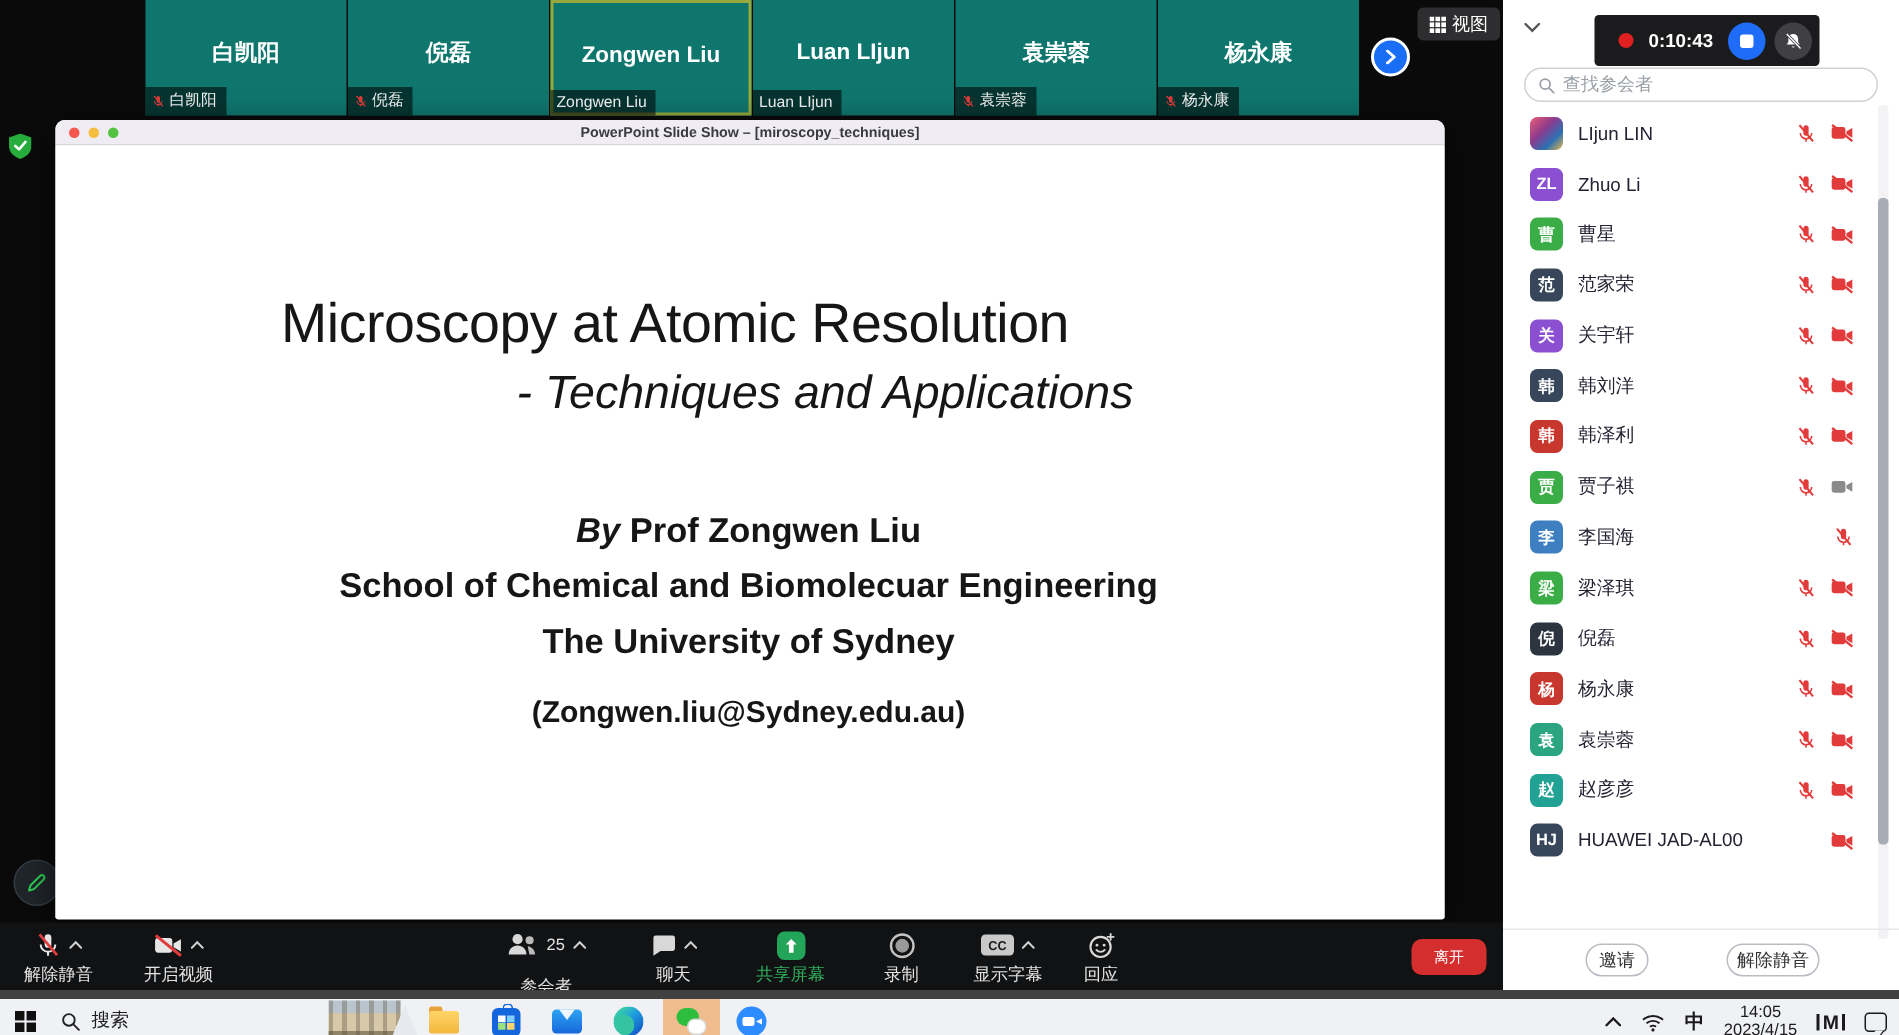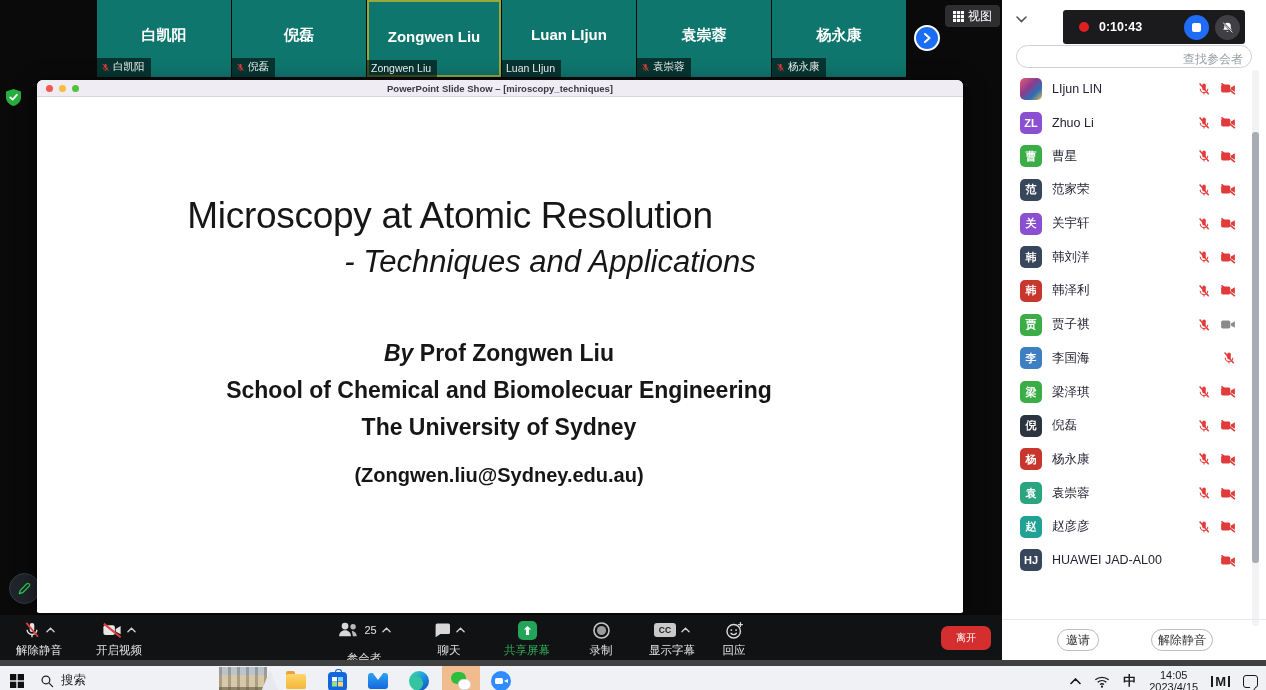--- a/index.html
+++ b/index.html
@@ -66,31 +66,31 @@
   .tb-unmute{left:6px;width:66px;} .tb-video{left:84px;width:70px;} .tb-participants{left:322px;width:84px;gap:14px;}
   .tb-chat{left:416px;width:66px;} .tb-share{left:487px;width:80px;} .tb-record{left:570px;width:62px;}
   .tb-cc{left:634px;width:76px;} .tb-react{left:704px;width:60px;}
   #leave-button { position:absolute; left:941px; top:11px; width:50px; height:24px; background:#d42e2e;
     border-radius:7px; color:#fff; font-size:10px; font-weight:normal;
     display:flex; align-items:center; justify-content:center; }
 
   
   #sidebar { position:absolute; left:1002px; top:0; width:264px; height:660px; background:#fff; }
   #collapse-chevron { position:absolute; left:14px; top:9px; }
-  #recording-bar { position:absolute; left:61px; top:10px; width:182px; height:34px; background:#1b1b1d;
+  #recording-bar { position:absolute; left:61px; top:10px; width:150px; height:34px; background:#1b1b1d;
     border-radius:3px; display:flex; align-items:center; }
   #rec-dot { width:10px; height:10px; border-radius:50%; background:#e02020; margin-left:16px; }
   #rec-time { color:#fff; font-weight:bold; font-size:12.5px; margin-left:10px; }
   #rec-stop { width:25px; height:25px; border-radius:50%; background:#1f6cf9; margin-left:auto;
     display:flex; align-items:center; justify-content:center; }
   #rec-stop .sq { width:9px; height:9px; background:#fff; border-radius:2px; }
   #rec-bell { width:25px; height:25px; border-radius:50%; background:#404044; margin:0 5px 0 6px;
     display:flex; align-items:center; justify-content:center; }
   #search-box { position:absolute; left:14px; top:45px; width:236px; height:23px; border:1px solid #cfd0d4;
-    border-radius:12px; background:#fff; display:flex; align-items:flex-end; padding:0 8px; gap:5px;flex-direction:column; }
+    border-radius:12px; background:#fff; display:flex; align-items:center; padding:0 8px; gap:5px; }
   #search-placeholder { color:#9aa0a6; font-size:12px; }
   #participant-list { position:absolute; left:0; top:72px; width:250px; }
   .p-row { position:relative; height:33.7px; display:flex; align-items:center; }
   .p-avatar { width:22px; height:22px; border-radius:5px; margin-left:18px; flex:0 0 auto;
     color:#fff; font-size:11px; font-weight:bold; display:flex; align-items:center; justify-content:center; }
   .p-avatar.photo1 { background:linear-gradient(135deg,#e85d75,#8e3b8e 40%,#2b6fb3 70%,#e8b84d); }
   .p-avatar.photo2 { background:radial-gradient(circle at 50% 48%,#f0e6dc 0 32%,#2a2527 62%); }
   .p-name { margin-left:10px; font-size:12.5px; color:#232333; }
   .p-icons { margin-left:auto; margin-right:16px; display:flex; align-items:center; gap:9px; }
   #list-scrollbar { position:absolute; left:250px; top:70px; width:7px; height:556px;

